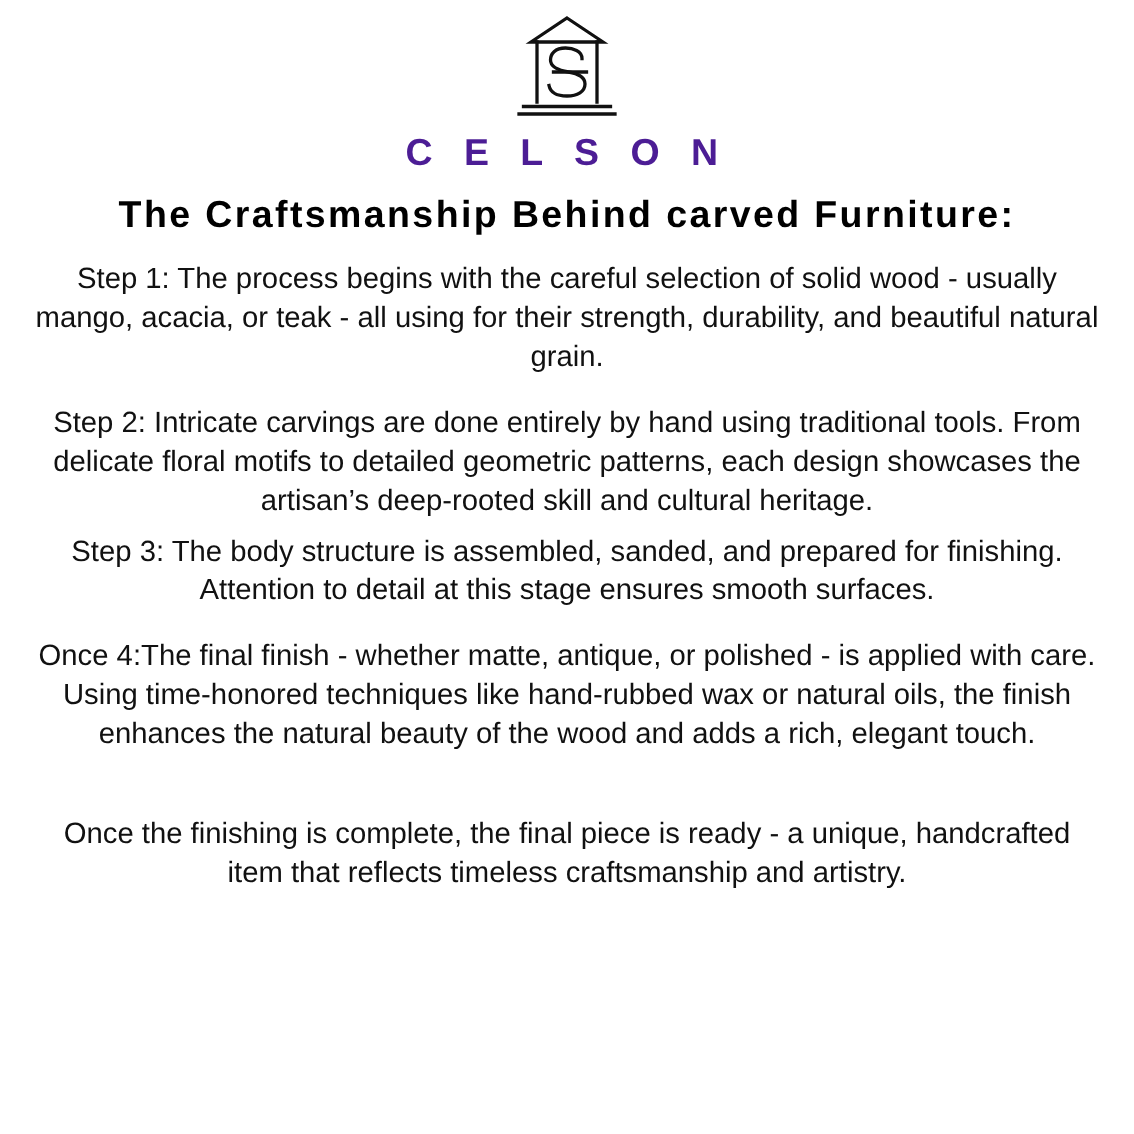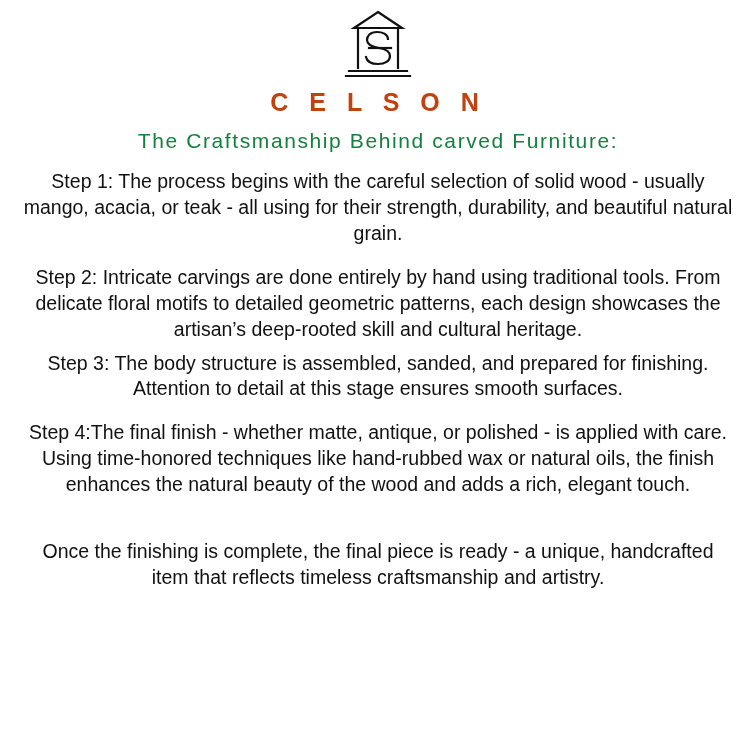--- a/index.html
+++ b/index.html
@@ -28,29 +28,29 @@
     height: 78px;
     display: block;
     margin: 0 auto 2px auto;
   }
   .brand {
     font-size: 25px;
     font-weight: bold;
     letter-spacing: 7px;
     text-align: right;
     margin: 0 0 12px 0;
-    color: #c2410c;
+    color: #4c1d95;
   }
   .headline {
-    font-size: 21px;
-    font-weight: normal;
+    font-size: 25px;
+    font-weight: bold;
     letter-spacing: 1.6px;
     text-align: center;
     margin: 0 0 16px 0;
-    color: #15803d;
+    color: #000000;
     width: 100%;
   }
   .para {
     font-size: 19.5px;
     line-height: 1.33;
     text-align: center;
     margin: 0 0 18px 0;
     width: 712px;
     color: #111;
   }
@@ -86,17 +86,17 @@
 
   <div class="headline">The Craftsmanship Behind carved Furniture:</div>
 
 
   <p class="para"><span class="step-label">Step 1:</span><span> The process begins with the careful selection of solid wood - usually mango, acacia, or teak - all using for their strength, durability, and beautiful natural grain.</span></p>
 
   <p class="para tight"><span class="step-label">Step 2:</span><span> Intricate carvings are done entirely by hand using traditional tools. From delicate floral motifs to detailed geometric patterns, each design showcases the artisan’s deep-rooted skill and cultural heritage.</span></p>
 
   <p class="para"><span class="step-label">Step 3:</span><span> The body structure is assembled, sanded, and prepared for finishing. Attention to detail at this stage ensures smooth surfaces.</span></p>
 
-  <p class="para tight"><span class="step-label">Step 4:</span><span>The final finish - whether matte, antique, or polished - is applied with care. Using time-honored techniques like hand-rubbed wax or natural oils, the finish enhances the natural beauty of the wood and adds a rich, elegant touch.</span></p>
+  <p class="para tight"><span class="step-label">Once 4:</span><span>The final finish - whether matte, antique, or polished - is applied with care. Using time-honored techniques like hand-rubbed wax or natural oils, the finish enhances the natural beauty of the wood and adds a rich, elegant touch.</span></p>
 
   <p class="para">Once the finishing is complete, the final piece is ready - a unique, handcrafted item that reflects timeless craftsmanship and artistry.</p>
 
 </div>
 
 </body></html>

